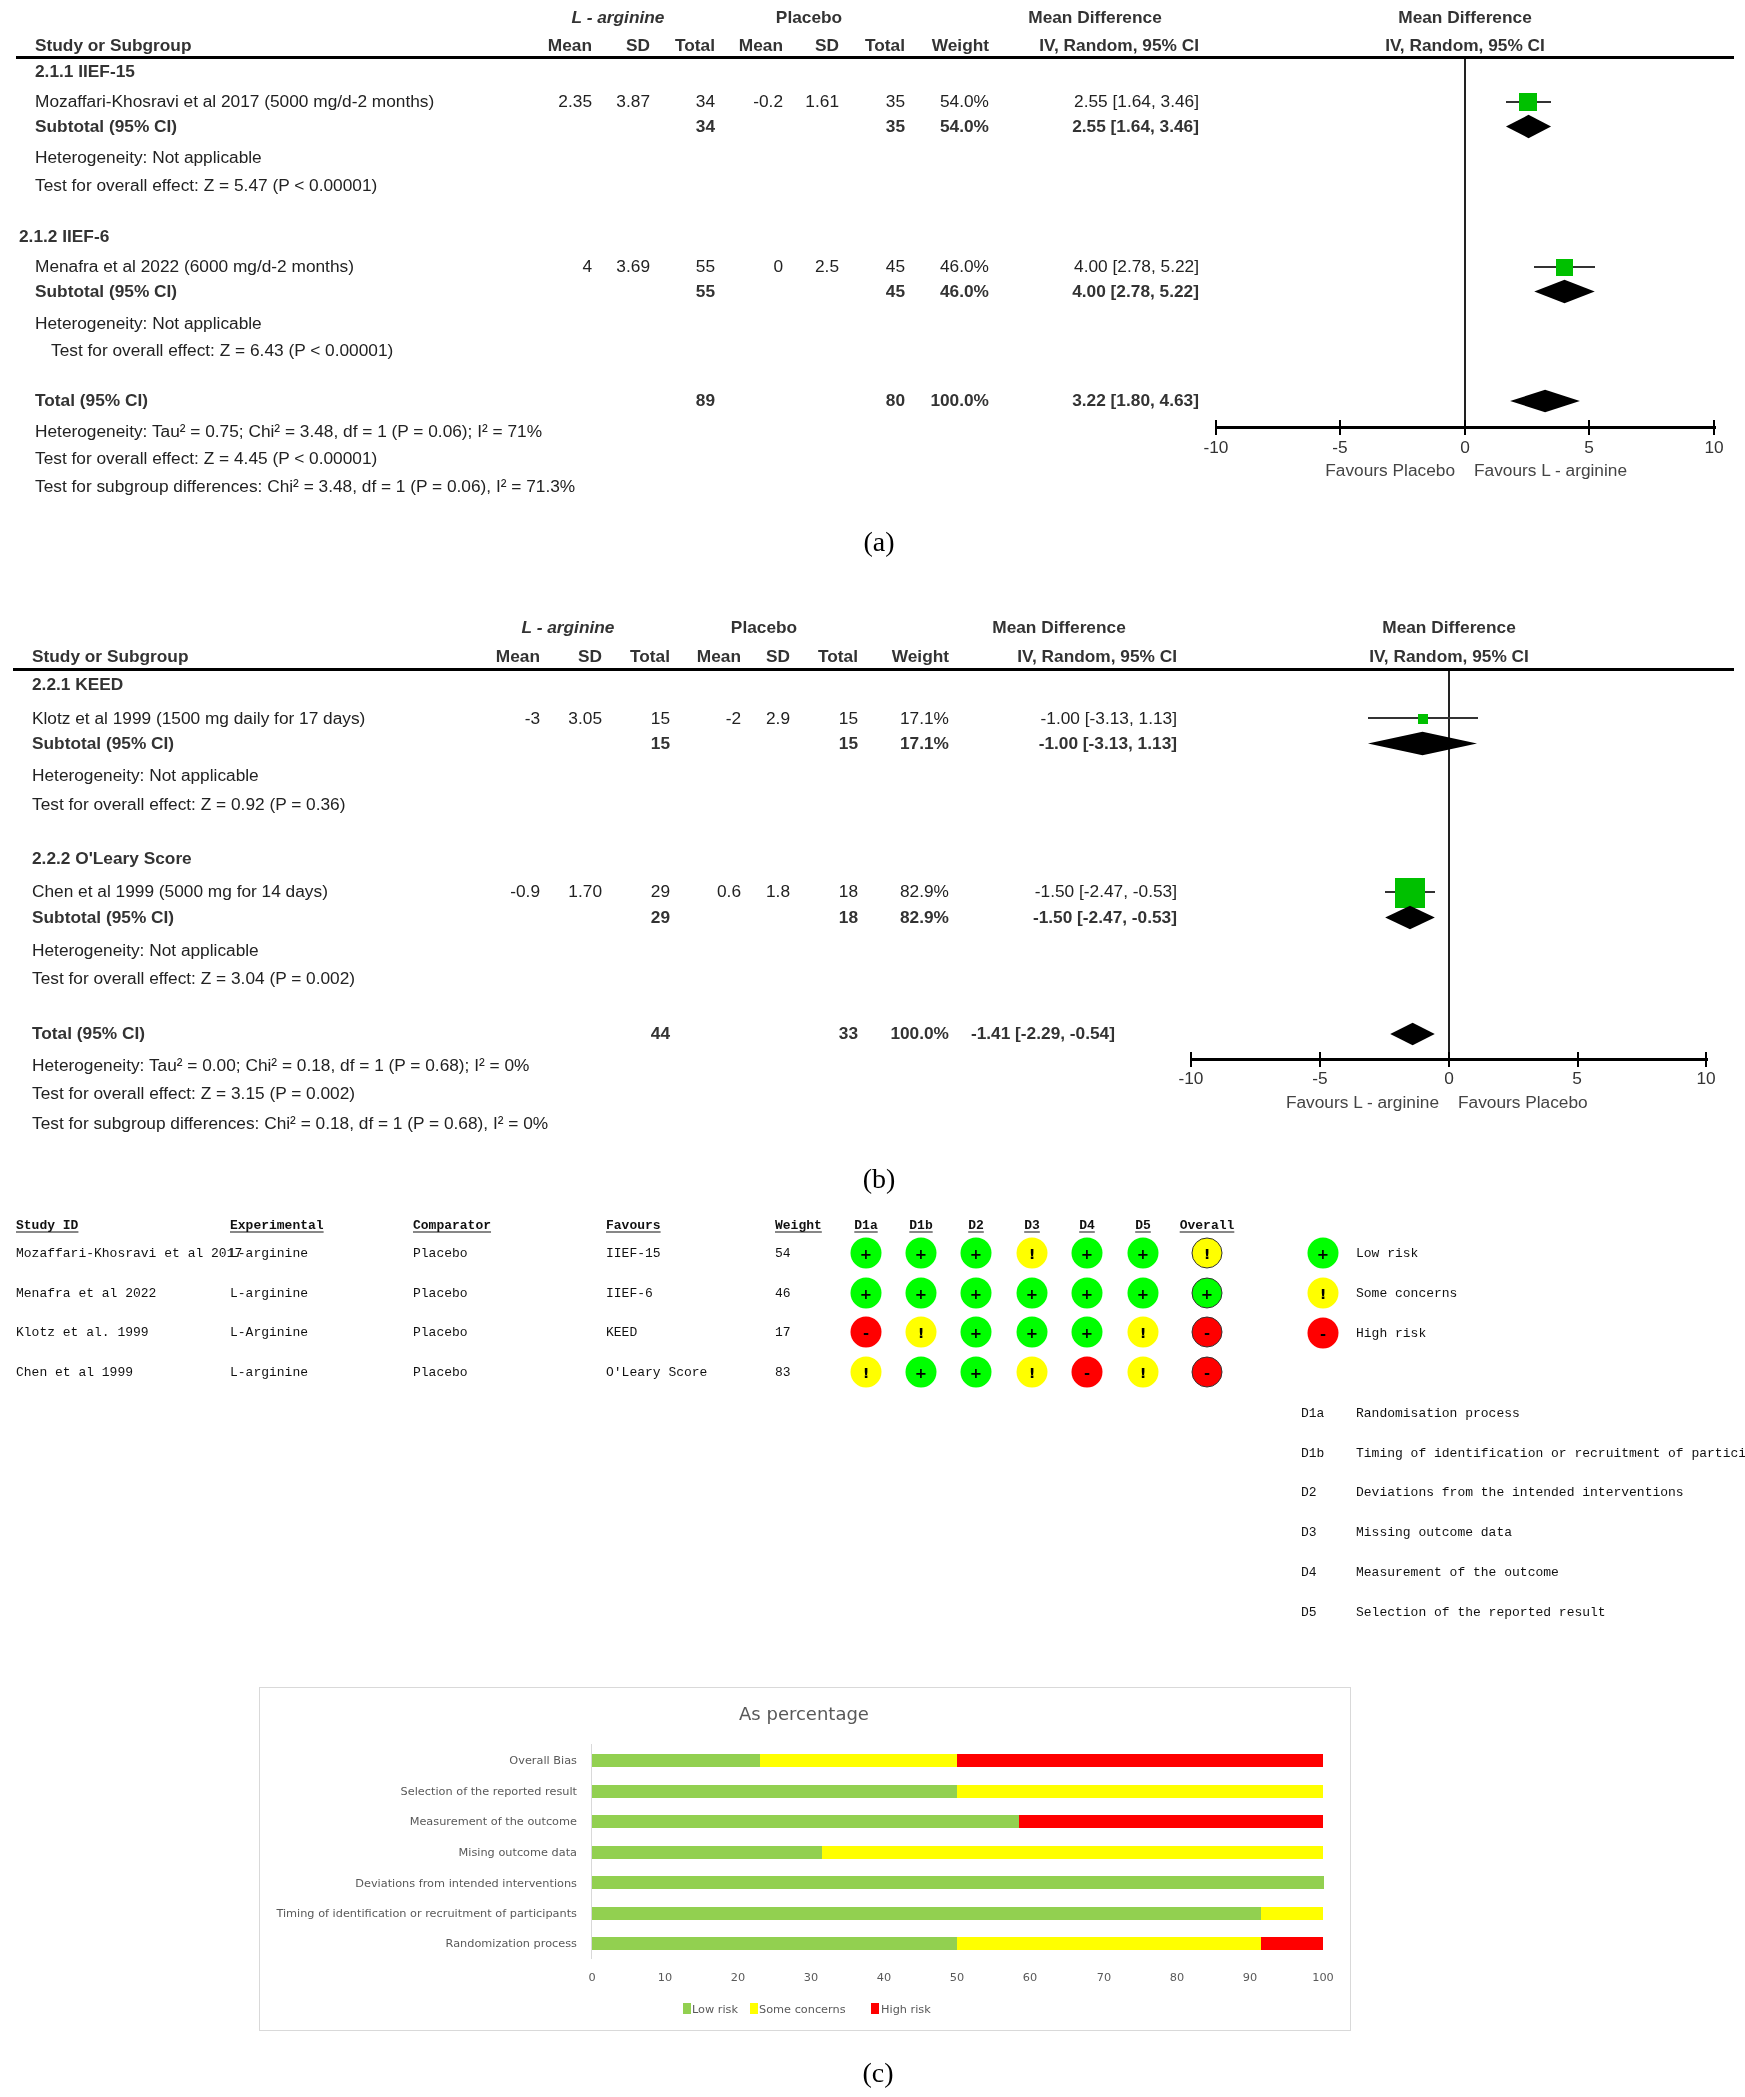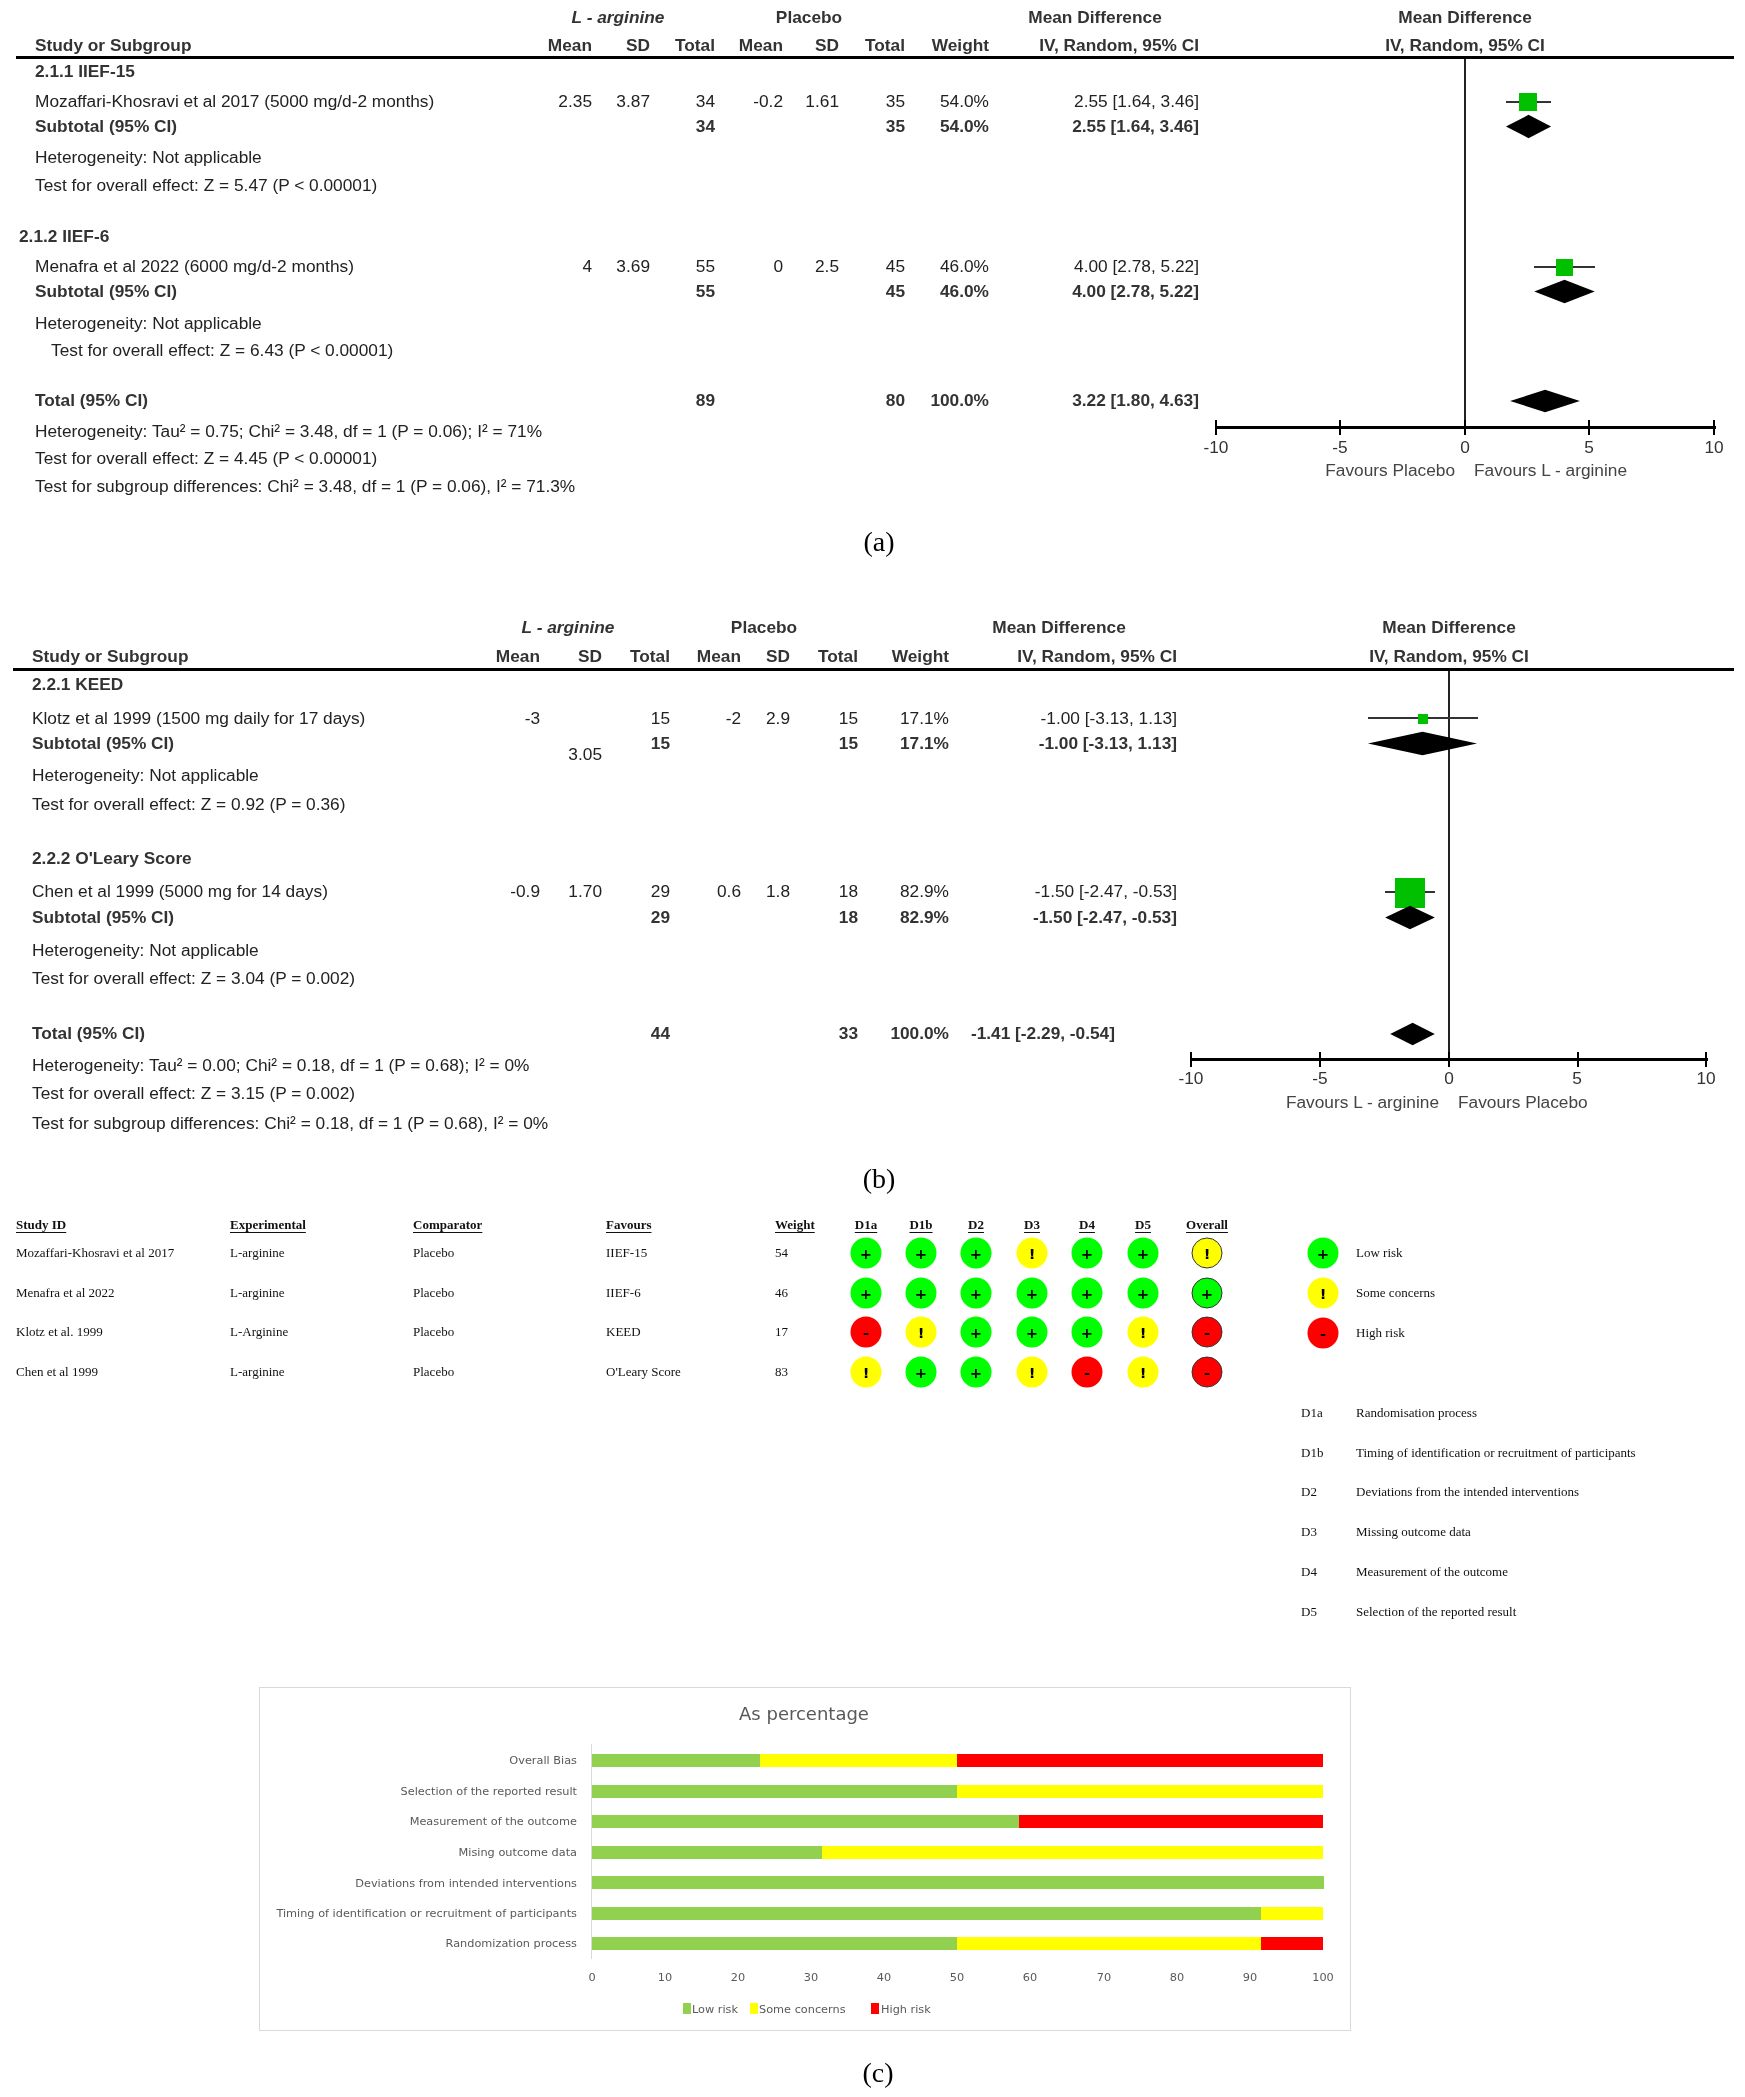--- a/index.html
+++ b/index.html
@@ -13,21 +13,21 @@
   .vc { transform: translateY(-50%); }
   .r.vc { transform: translate(-100%, -50%); }
   .c.vc { transform: translate(-50%, -50%); }
   .rule { position: absolute; height: 2.6px; background: #000; }
   .vline { position: absolute; width: 1.7px; background: #222; }
   .axis-line { position: absolute; height: 2.6px; background: #000; }
   .tick { position: absolute; width: 2.2px; height: 14.7px; background: #000; }
   .whisker { position: absolute; height: 2.2px; background: #333; }
   .sq { position: absolute; background: #00c000; }
   .panel-label { font-family: "Liberation Serif", serif; font-size: 28px; color: #000; }
-  .rob { font-family: Liberation Serif, serif; font-size: 13px; color: #111; text-align: center; }
+  .rob { font-family: Liberation Mono, monospace; font-size: 13px; color: #111; text-align: center; }
   .rob.h { font-weight: bold; text-decoration: underline; text-decoration-thickness: 1.3px; text-underline-offset: 2.6px; }
   .dot { position: absolute; width: 31px; height: 31px; border-radius: 50%; transform: translate(-50%, -50%); display: flex; align-items: center; justify-content: center; font-family: "DejaVu Sans", sans-serif; font-size: 14.7px; font-weight: bold; color: #000; }
   .dot.ov { border: 1.3px solid #333; box-sizing: border-box; }
   .chart-frame { position: absolute; border: 1.7px solid #d9d9d9; background: #fff; }
   .chart-txt { font-family: "DejaVu Sans", sans-serif; color: #595959; }
   .bar-seg { position: absolute; height: 12.6px; }
 </style>
 </head>
 <body>
 
@@ -129,21 +129,21 @@
     <div class="abs fp b r vc" style="left: 790px; top: 657px;">SD</div>
     <div class="abs fp b r vc" style="left: 858px; top: 657px;">Total</div>
     <div class="abs fp b r vc" style="left: 949px; top: 657px;">Weight</div>
     <div class="abs fp b r vc" style="left: 1177px; top: 657px;">IV, Random, 95% CI</div>
     <div class="abs fp b c vc" style="left: 1449px; top: 657px;">IV, Random, 95% CI</div>
     <div class="rule" style="left: 13px; width: 1721px; top: 668px;"></div>
     <div class="vline" style="left: 1448px; top: 671px; height: 389px;"></div>
     <div class="abs fp b vc" style="left: 32px; top: 685px;">2.2.1 KEED</div>
     <div class="abs fp vc" style="left: 32px; top: 719px;">Klotz et al 1999 (1500 mg daily for 17 days)</div>
     <div class="abs fp r vc" style="left: 540px; top: 719px;">-3</div>
-    <div class="abs fp r vc" style="left: 602px; top: 719px; margin-top: 36px;">3.05</div>
+    <div class="abs fp r vc" style="left: 602px; top: 719px;">3.05</div>
     <div class="abs fp r vc" style="left: 670px; top: 719px;">15</div>
     <div class="abs fp r vc" style="left: 741px; top: 719px;">-2</div>
     <div class="abs fp r vc" style="left: 790px; top: 719px;">2.9</div>
     <div class="abs fp r vc" style="left: 858px; top: 719px;">15</div>
     <div class="abs fp r vc" style="left: 949px; top: 719px;">17.1%</div>
     <div class="abs fp r vc" style="left: 1177px; top: 719px;">-1.00 [-3.13, 1.13]</div>
     <div class="abs fp b vc" style="left: 32px; top: 744px;">Subtotal (95% CI)</div>
     <div class="abs fp b r vc" style="left: 670px; top: 744px;">15</div>
     <div class="abs fp b r vc" style="left: 858px; top: 744px;">15</div>
     <div class="abs fp b r vc" style="left: 949px; top: 744px;">17.1%</div>

